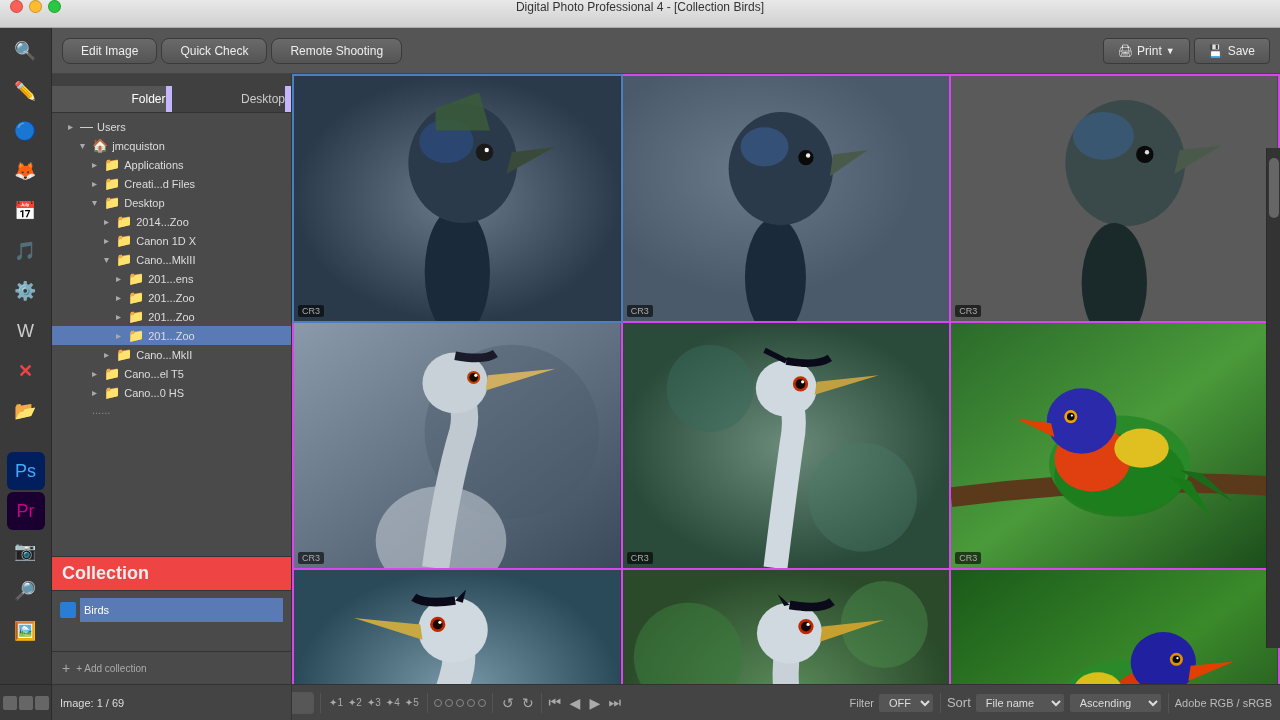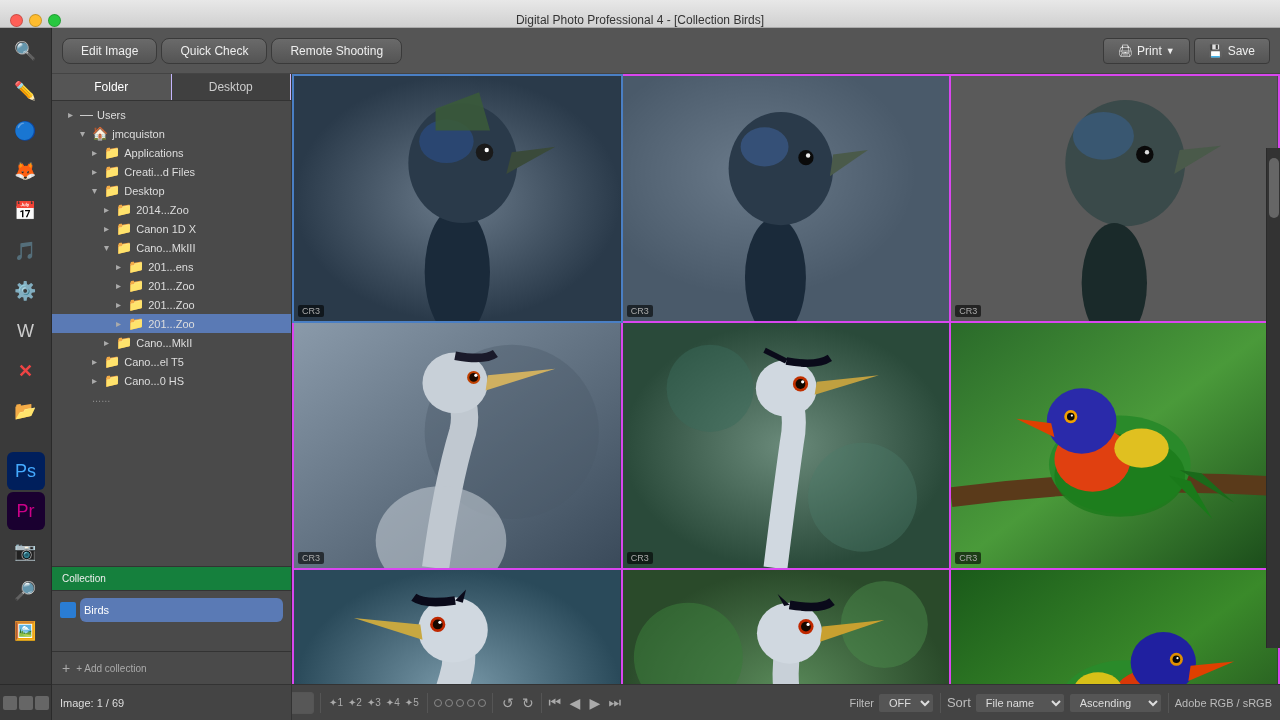--- a/index.html
+++ b/index.html
@@ -12,21 +12,21 @@
       font-size: 12px;
       color: #ddd;
       user-select: none;
     }
 
     
     .title-bar {
       height: 28px;
       background: linear-gradient(180deg, #e8e8e8 0%, #d0d0d0 100%);
       display: flex;
-      align-items: flex-end;
+      align-items: flex-start;
       justify-content: center;
       position: relative;
       border-bottom: 1px solid #aaa;
     }
     .title-bar-buttons {
       position: absolute;
       left: 10px;
       display: flex;
       gap: 6px;
     }
@@ -124,26 +124,27 @@
     }
 
     
     .panel-tabs {
       display: flex;
       background: #404040;
       border-bottom: 1px solid #333;
     }
     .panel-tab {
       flex: 1;
-      text-align: center;
+      text-align: right;
       padding: 6px 0;
       font-size: 12px;
       color: #ccc;
       cursor: pointer;
-      border-right: 1px solid #c4b5fd;
+      border-right: 6px solid #c4b5fd;
+      margin-top: 12px;
     }
     .panel-tab.active {
       background: #555;
       color: #fff;
     }
 
     
     .folder-tree {
       flex: 1;
       overflow-y: auto;
@@ -167,24 +168,24 @@
     .tree-icon { margin-right: 4px; font-size: 13px; flex-shrink: 0; }
     .tree-label { font-size: 11px; color: #ddd; overflow: hidden; text-overflow: ellipsis; }
 
     
     .collection-section {
       padding: 0;
       border-top: 1px solid #333;
     }
     .collection-header {
       padding: 6px 10px;
-      font-size: 10px;
-      font-weight: 400;
+      font-size: 18px;
+      font-weight: 700;
       color: #eee;
-      background: #15803d;
+      background: #ef4444;
       border-bottom: 1px solid #333;
     }
     .collection-list {
       min-height: 60px;
       padding: 4px;
     }
     .collection-item {
       display: flex;
       align-items: center;
       gap: 4px;
@@ -193,21 +194,21 @@
     .collection-icon {
       width: 16px; height: 16px;
       background: #2a7dd4;
       border-radius: 2px;
       flex-shrink: 0;
     }
     .collection-input {
       flex: 1;
       background: #5a7ab5;
       border: none;
-      border-radius: 6px;
+      border-radius: 0;
       height: 22px;
       color: #fff;
       padding: 12px 4px;
       font-size: 11px;
     }
     .add-collection {
       display: flex;
       align-items: center;
       gap: 6px;
       padding: 8px 10px;

